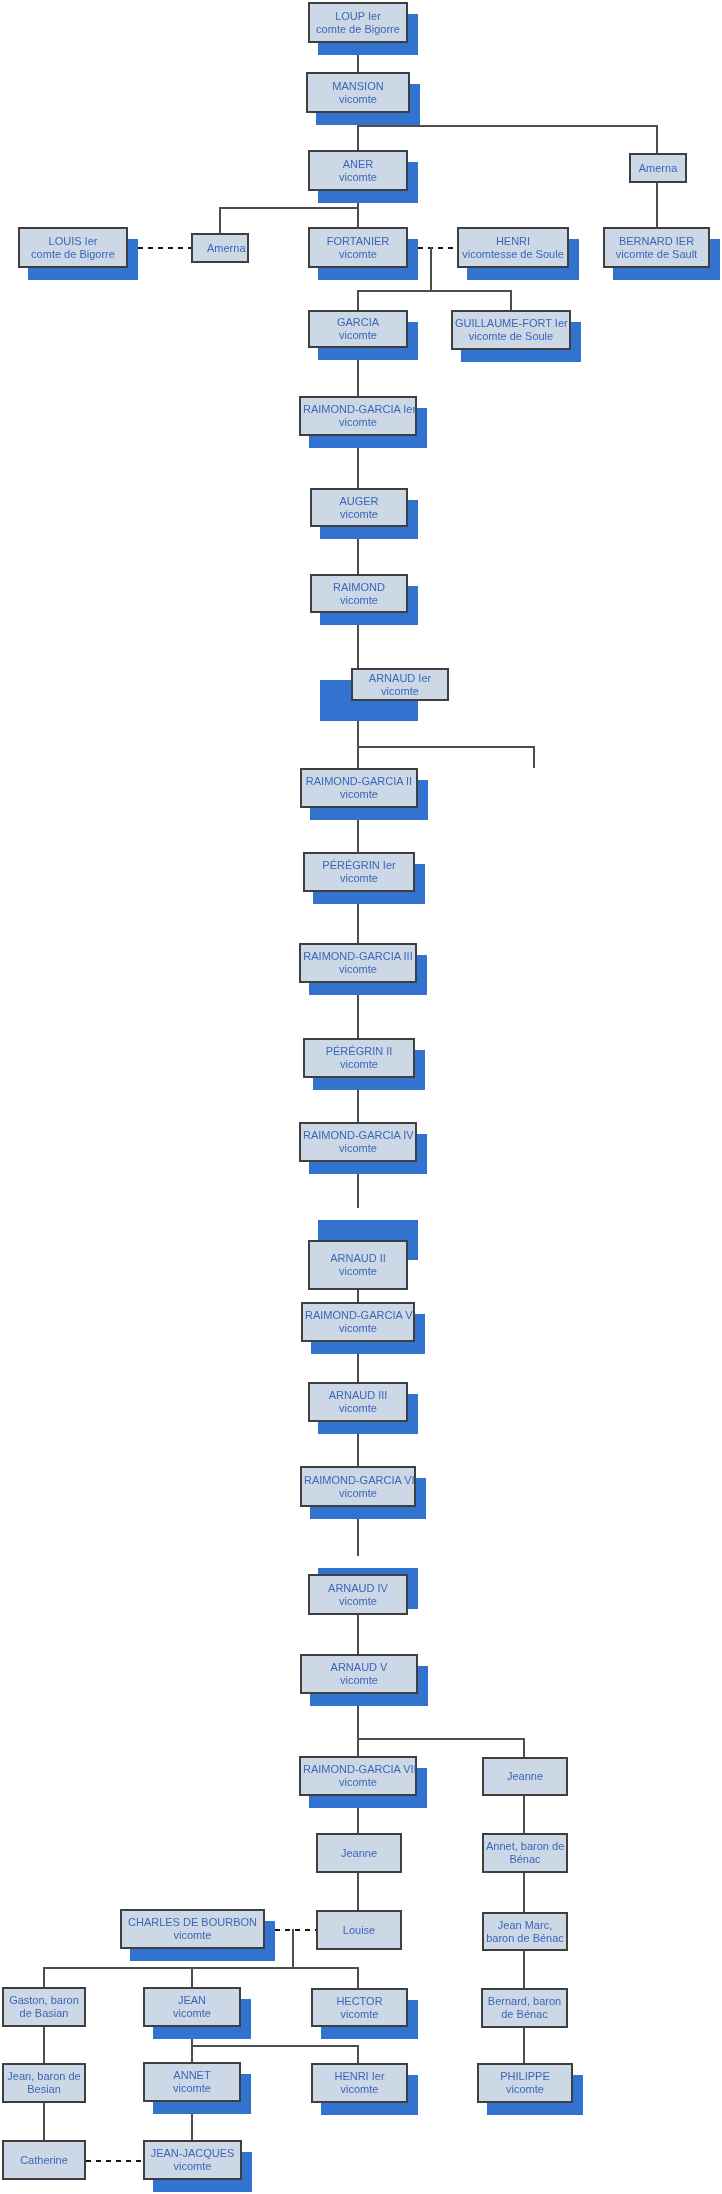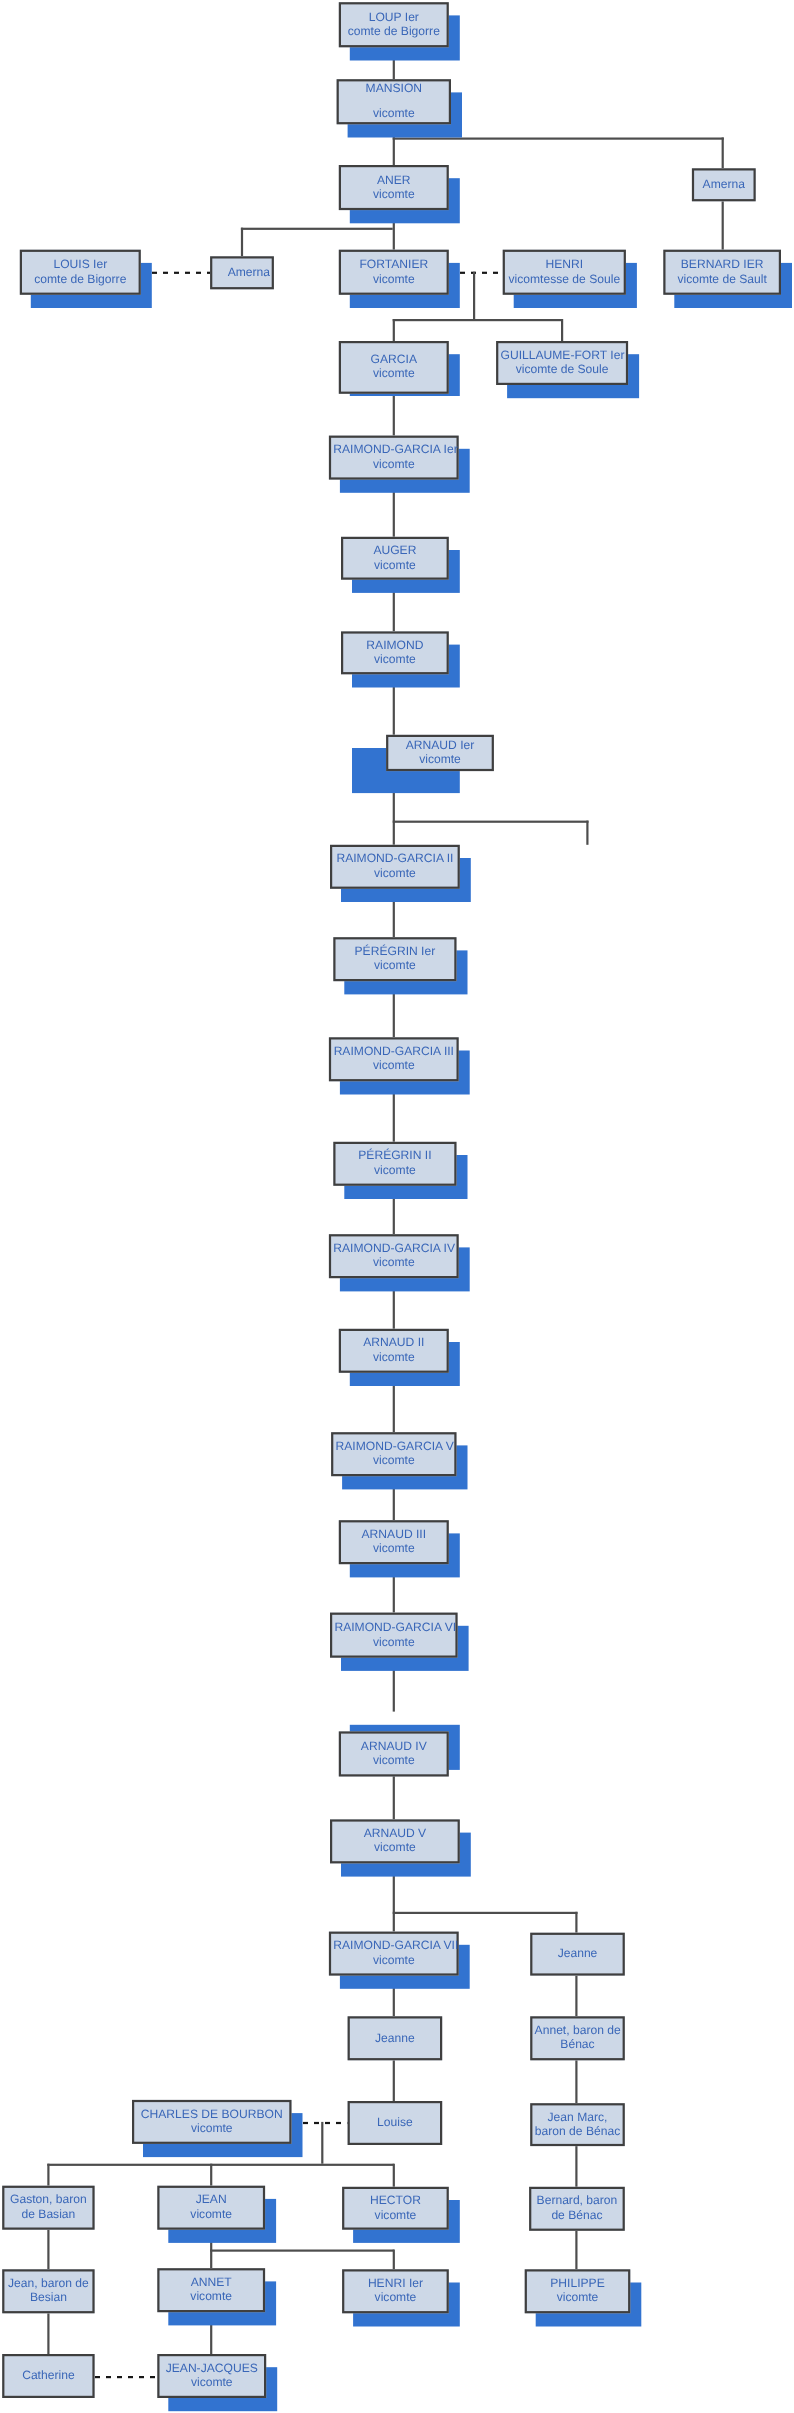--- a/index.html
+++ b/index.html
@@ -72,21 +72,21 @@
     <div class="line-v" style="left: 191px; top: 2027px; height: 35px;"></div>
     <div class="line-h" style="left: 191px; top: 2045px; width: 167px;"></div>
     <div class="line-v" style="left: 357px; top: 2045px; height: 18px;"></div>
     <div class="line-v" style="left: 191px; top: 2102px; height: 38px;"></div>
     <div class="shadow" style="left: 318px; top: 14px; width: 100px; height: 41px;"></div>
     <div class="node" style="left: 308px; top: 2px; width: 100px; height: 41px;">
       <div class="name">LOUP Ier</div>
       <div class="title">comte de Bigorre</div>
     </div>
     <div class="shadow" style="left: 316px; top: 84px; width: 104px; height: 41px;"></div>
-    <div class="node" style="left: 306px; top: 72px; width: 104px; height: 41px; justify-content: space-between;">
+    <div class="node" style="left: 306px; top: 72px; width: 104px; height: 41px;">
       <div class="name">MANSION</div>
       <div class="title">vicomte</div>
     </div>
     <div class="shadow" style="left: 318px; top: 162px; width: 100px; height: 41px;"></div>
     <div class="node" style="left: 308px; top: 150px; width: 100px; height: 41px;">
       <div class="name">ANER</div>
       <div class="title">vicomte</div>
     </div>
     <div class="node" style="left: 629px; top: 153px; width: 58px; height: 30px;">
       <div class="name">Amerna</div>
@@ -108,21 +108,21 @@
     <div class="node" style="left: 457px; top: 227px; width: 112px; height: 41px;">
       <div class="name">HENRI</div>
       <div class="title">vicomtesse de Soule</div>
     </div>
     <div class="shadow" style="left: 613px; top: 239px; width: 107px; height: 41px;"></div>
     <div class="node" style="left: 603px; top: 227px; width: 107px; height: 41px;">
       <div class="name">BERNARD IER</div>
       <div class="title">vicomte de Sault</div>
     </div>
     <div class="shadow" style="left: 318px; top: 322px; width: 100px; height: 38px;"></div>
-    <div class="node" style="left: 308px; top: 310px; width: 100px; height: 48px; justify-content: center;">
+    <div class="node" style="left: 308px; top: 310px; width: 100px; height: 38px; justify-content: center;">
       <div class="name">GARCIA</div>
       <div class="title">vicomte</div>
     </div>
     <div class="shadow" style="left: 461px; top: 322px; width: 120px; height: 40px;"></div>
     <div class="node" style="left: 451px; top: 310px; width: 120px; height: 40px;">
       <div class="name">GUILLAUME-FORT Ier</div>
       <div class="title">vicomte de Soule</div>
     </div>
     <div class="shadow" style="left: 309px; top: 408px; width: 118px; height: 40px;"></div>
     <div class="node" style="left: 299px; top: 396px; width: 118px; height: 40px;">
@@ -163,21 +163,21 @@
     <div class="node" style="left: 303px; top: 1038px; width: 112px; height: 40px;">
       <div class="name">PÉRÉGRIN II</div>
       <div class="title">vicomte</div>
     </div>
     <div class="shadow" style="left: 309px; top: 1134px; width: 118px; height: 40px;"></div>
     <div class="node" style="left: 299px; top: 1122px; width: 118px; height: 40px;">
       <div class="name">RAIMOND-GARCIA IV</div>
       <div class="title">vicomte</div>
     </div>
     <div class="shadow" style="left: 318px; top: 1220px; width: 100px; height: 40px;"></div>
-    <div class="node" style="left: 308px; top: 1208px; width: 100px; height: 40px;">
+    <div class="node" style="left: 308px; top: 1240px; width: 100px; height: 50px;">
       <div class="name">ARNAUD II</div>
       <div class="title">vicomte</div>
     </div>
     <div class="shadow" style="left: 311px; top: 1314px; width: 114px; height: 40px;"></div>
     <div class="node" style="left: 301px; top: 1302px; width: 114px; height: 40px;">
       <div class="name">RAIMOND-GARCIA V</div>
       <div class="title">vicomte</div>
     </div>
     <div class="shadow" style="left: 318px; top: 1394px; width: 100px; height: 40px;"></div>
     <div class="node" style="left: 308px; top: 1382px; width: 100px; height: 40px;">

